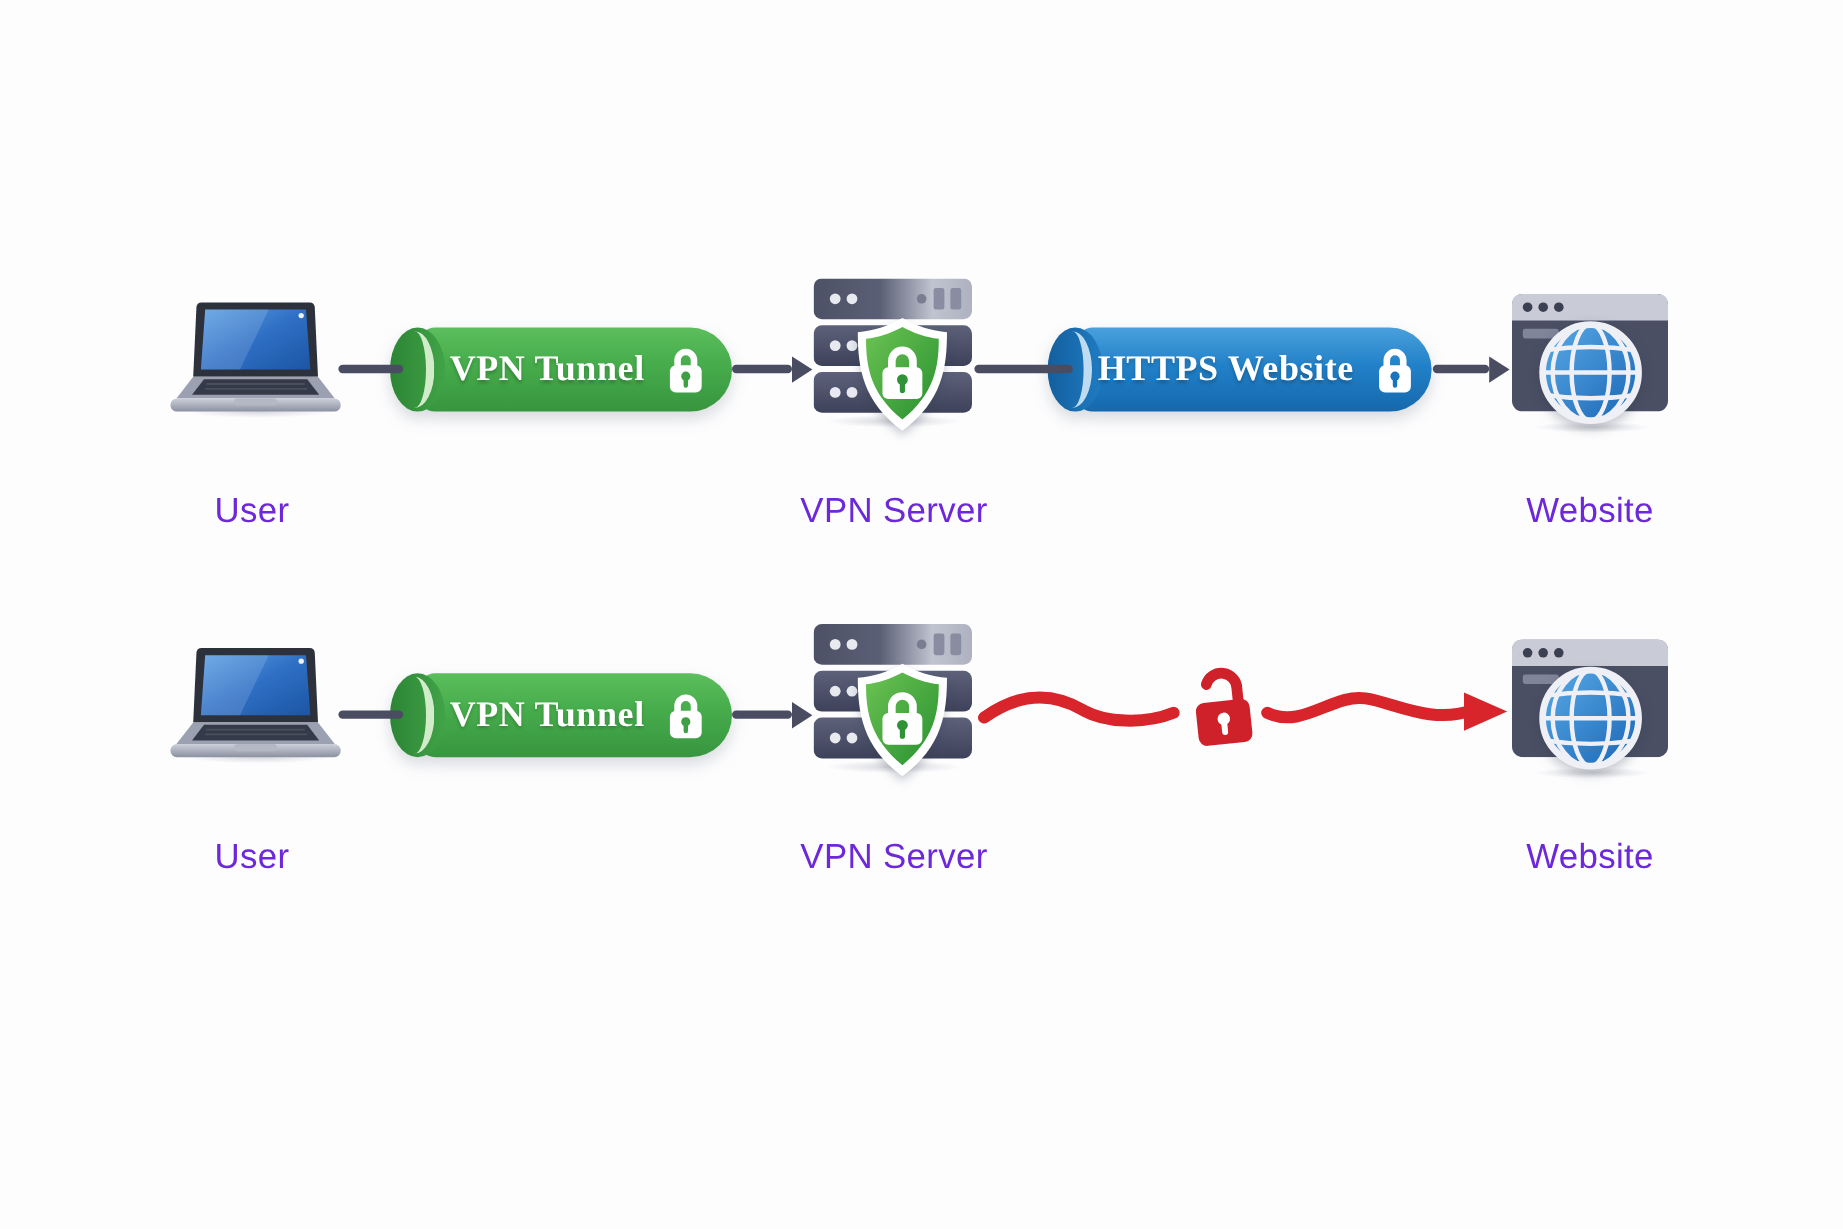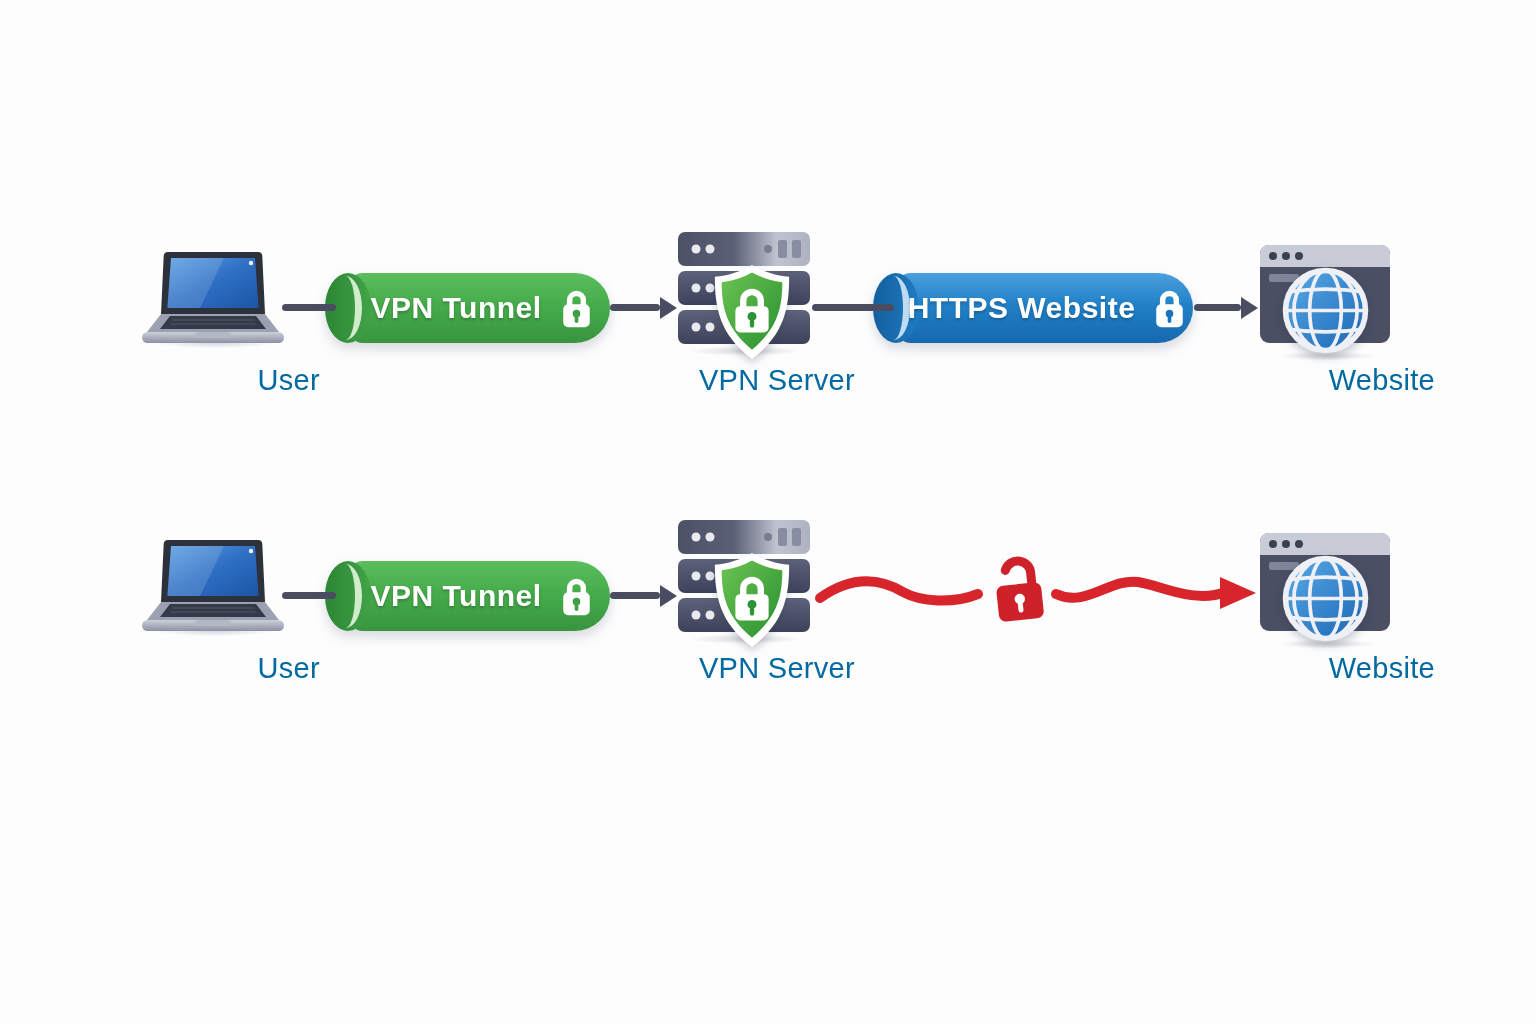--- a/index.html
+++ b/index.html
@@ -7,33 +7,33 @@
     width:1536px;height:1024px;
     background:#fdfdfe;
     font-family:"Liberation Sans", sans-serif;
     overflow:hidden;position:relative;
   }
   .abs{position:absolute;}
   svg.fill{width:100%;height:100%;display:block;overflow:visible;}
 
   
   .node-label{
-    position:absolute;width:220px;text-align:right;
-    font-size:29px;color:#0369a1;letter-spacing:.3px;
+    position:absolute;width:220px;text-align:center;
+    font-size:29px;color:#6d28d9;letter-spacing:.3px;margin-top:46px;
   }
 
   
   .hline{position:absolute;height:7px;background:#4a4d61;border-radius:3.5px;z-index:6;}
   .hline.arrow::after{
     content:"";position:absolute;left:100%;top:50%;transform:translateY(-50%);
     width:0;height:0;border:11px solid transparent;border-left:17px solid #4a4d61;border-right:0;
   }
 
   
-  .tunnel{position:absolute;height:70px;z-index:4;filter:drop-shadow(0 6px 6px rgba(50,60,80,.18));}
+  .tunnel{position:absolute;height:70px;z-index:4;filter:drop-shadow(0 6px 6px rgba(50,60,80,.18));font-family:Liberation Serif, serif;}
   .tunnel .tbody{position:absolute;left:22px;top:0;right:0;bottom:0;border-radius:16px 35px 35px 16px;}
   .tunnel.green .tbody{background:linear-gradient(180deg,#5cbe5d 0%,#47ad4c 42%,#37953f 100%);}
   .tunnel.blue  .tbody{background:linear-gradient(180deg,#4aa0dc 0%,#2181c8 45%,#1668ad 100%);}
   .tunnel .tcap{position:absolute;left:0;top:0;width:46px;height:70px;border-radius:50%;}
   .tunnel.green .tcap{background:linear-gradient(90deg,#2c8534,#41a348);}
   .tunnel.blue  .tcap{background:linear-gradient(90deg,#135f9e,#1f7cc2);}
   .tunnel .tcap::after{
     content:"";position:absolute;left:4px;top:3px;bottom:3px;right:9px;border-radius:50%;
     border-right:7px solid rgba(255,255,255,.8);
   }

